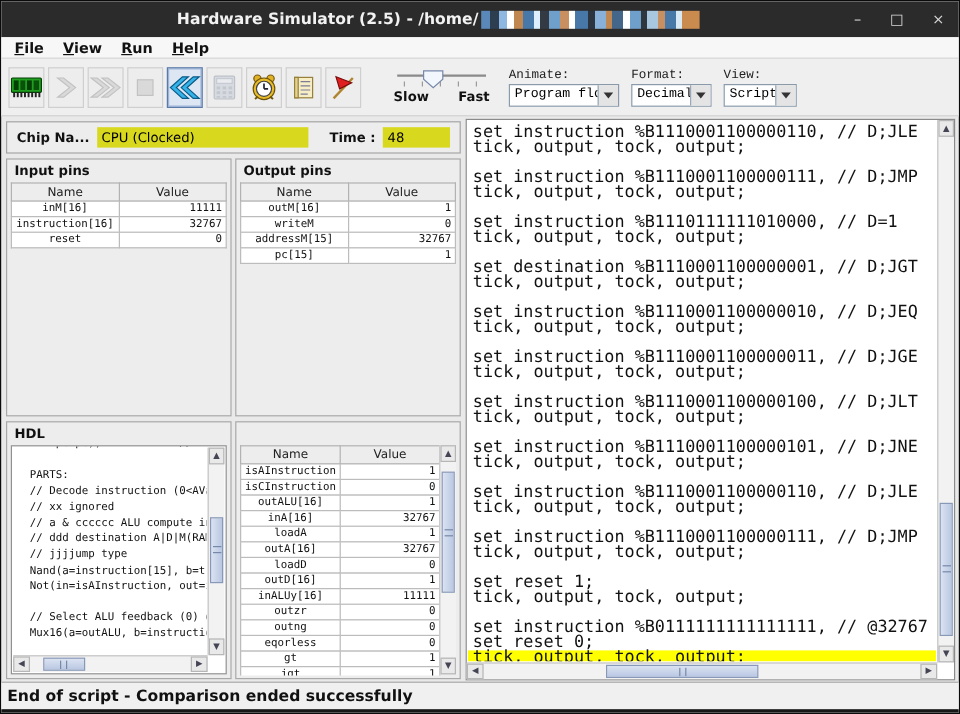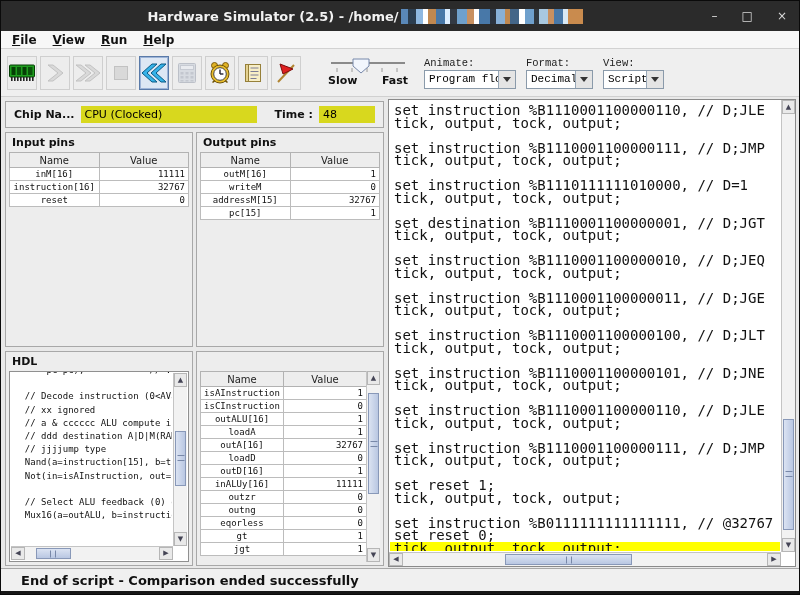--- a/index.html
+++ b/index.html
@@ -123,21 +123,21 @@
                      border-left:1px solid #7888a8; border-right:1px solid #7888a8; }
   .hdl-vsb      { right:1px; top:1px; bottom:15px; }
   .hdl-hsb      { left:1px; right:15px; bottom:1px; }
   .internal-vsb { right:3px; top:19px; bottom:3px; }
   .script-vsb   { right:0; top:0; bottom:14px; }
   .script-hsb   { left:0; right:14px; bottom:0; }
 
   
   .statusbar { position:absolute; left:0; right:0; top:567px; height:24px; background:#f0f0f0;
                border-top:1px solid #a8a8a8; display:flex; align-items:center; }
-  .status-text { font-weight:bold; font-size:13px; color:#111; padding-left:20px; }
+  .status-text { font-weight:bold; font-size:13px; color:#111; padding-left:5px; }
   .bottom-edge { position:absolute; left:0; right:0; bottom:0; height:3px; background:#161616; }
 </style>
 </head>
 <body>
 
 <div class="window">
 
   <div class="titlebar">
     <div class="title-text">
       <span>Hardware Simulator (2.5) - /home/</span>
@@ -354,20 +354,21 @@
     </table>
   </div>
 
   <div class="panel hdl-panel">
     <div class="panel-title">HDL</div>
     <div class="hdl-code">
       <div class="hdl-lines">
 
       <div class="hline">      pc=pc);            // ...</div>
           <div class="hline"></div>
+          <div class="hline">  PARTS:</div>
           <div class="hline">  // Decode instruction (0&lt;AVa</div>
           <div class="hline">  // xx ignored</div>
           <div class="hline">  // a &amp; cccccc ALU compute in</div>
           <div class="hline">  // ddd destination A|D|M(RAM</div>
           <div class="hline">  // jjjjump type</div>
           <div class="hline">  Nand(a=instruction[15], b=tr</div>
           <div class="hline">  Not(in=isAInstruction, out=i</div>
           <div class="hline"></div>
           <div class="hline">  // Select ALU feedback (0) o</div>
           <div class="hline">  Mux16(a=outALU, b=instructio</div>
@@ -407,20 +408,24 @@
           </tr>
             <tr>
             <td class="pname">isCInstruction</td>
             <td class="pval">0</td>
           </tr>
             <tr>
             <td class="pname">outALU[16]</td>
             <td class="pval">1</td>
           </tr>
             <tr>
+            <td class="pname">inA[16]</td>
+            <td class="pval">32767</td>
+          </tr>
+            <tr>
             <td class="pname">loadA</td>
             <td class="pval">1</td>
           </tr>
             <tr>
             <td class="pname">outA[16]</td>
             <td class="pval chg">32767</td>
           </tr>
             <tr>
             <td class="pname">loadD</td>
             <td class="pval">0</td>

